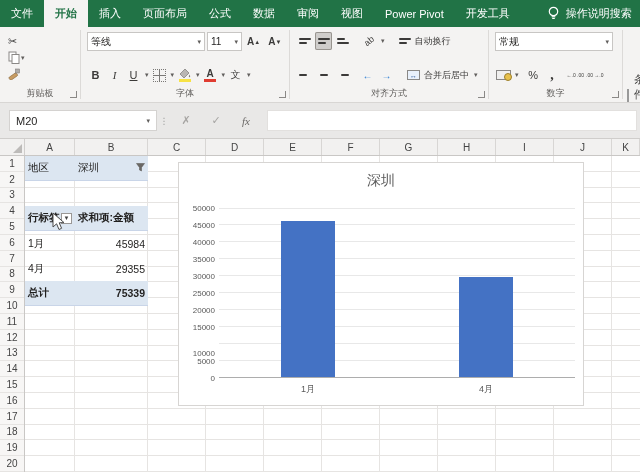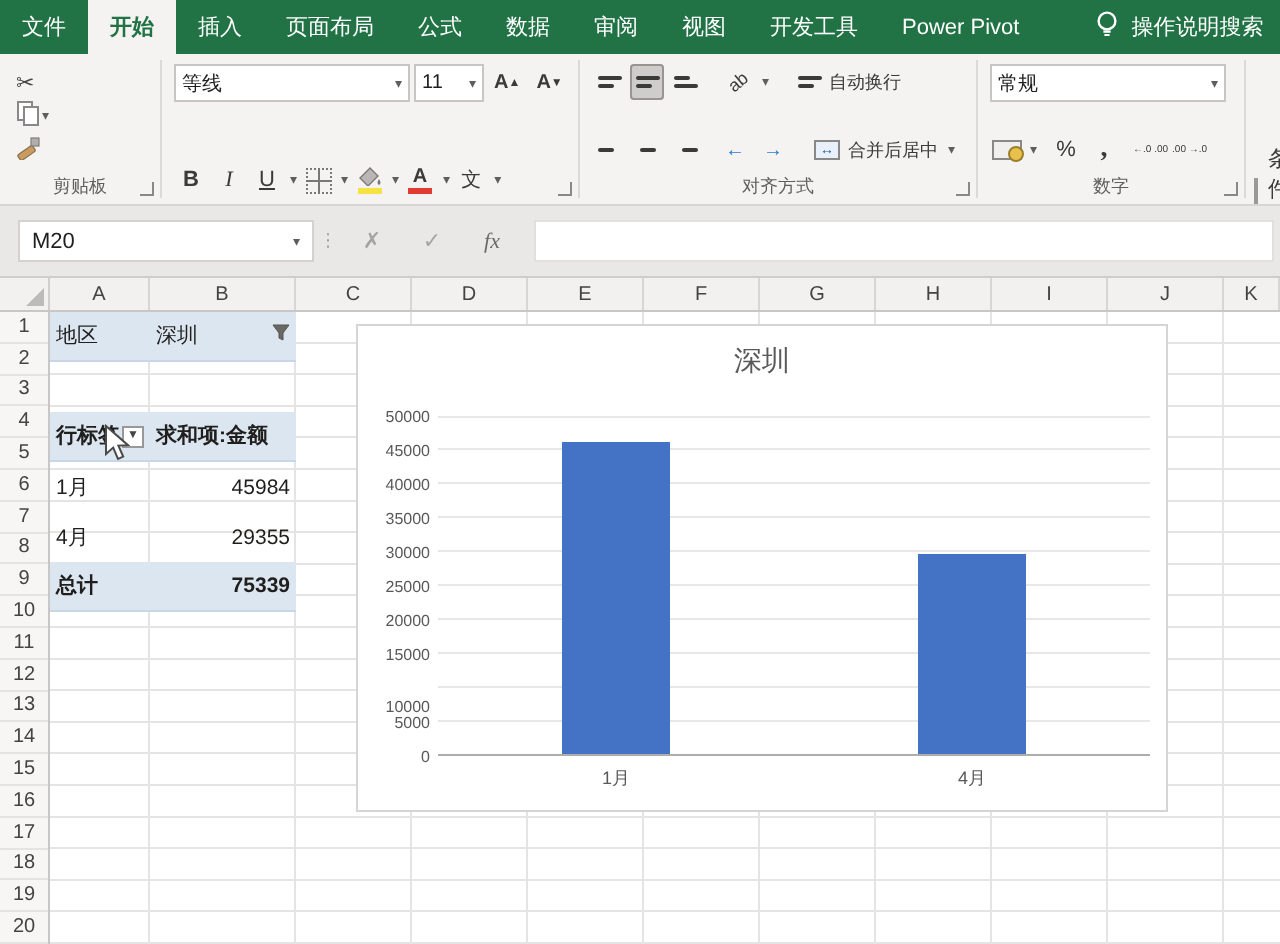--- a/index.html
+++ b/index.html
@@ -117,22 +117,22 @@
   <div class="tabbar">
     <div style="display:flex;align-items:stretch;" id="tabs-host">
         <div class="tab">文件</div>
         <div class="tab active">开始</div>
         <div class="tab">插入</div>
         <div class="tab">页面布局</div>
         <div class="tab">公式</div>
         <div class="tab">数据</div>
         <div class="tab">审阅</div>
         <div class="tab">视图</div>
+        <div class="tab">Power Pivot</div>
         <div class="tab">开发工具</div>
-        <div class="tab">Power Pivot</div>
       </div>
     <div class="tellme">
       <span>
         <svg width="13" height="14" viewBox="0 0 13 14">
             <circle cx="6.5" cy="5.5" r="4.2" fill="none" stroke="#fff" stroke-width="1.2"></circle>
             <rect x="4.7" y="10.2" width="3.6" height="1.2" fill="#fff"></rect>
             <rect x="5.2" y="12" width="2.6" height="1" fill="#fff"></rect>
           </svg>
       </span>
       <span>操作说明搜索</span>
@@ -214,20 +214,21 @@
               </span>
             </span>
             <span class="dd">▾</span>
             <span class="fbtn" style="font-size:10px;">
                 <span>文</span>
               </span>
             <span class="dd">▾</span>
           </div>
         </div>
       </div>
+      <div class="glabel">字体</div>
       <span class="launcher"></span>
     </div>
     <div class="gsep"></div>
 
     <div class="rgroup" style="width:198px;">
       <div class="rcontent">
         <div class="vstack" style="width:100%;">
           <div class="hrow">
             <span class="fbtn">
                 <span class="bars">

